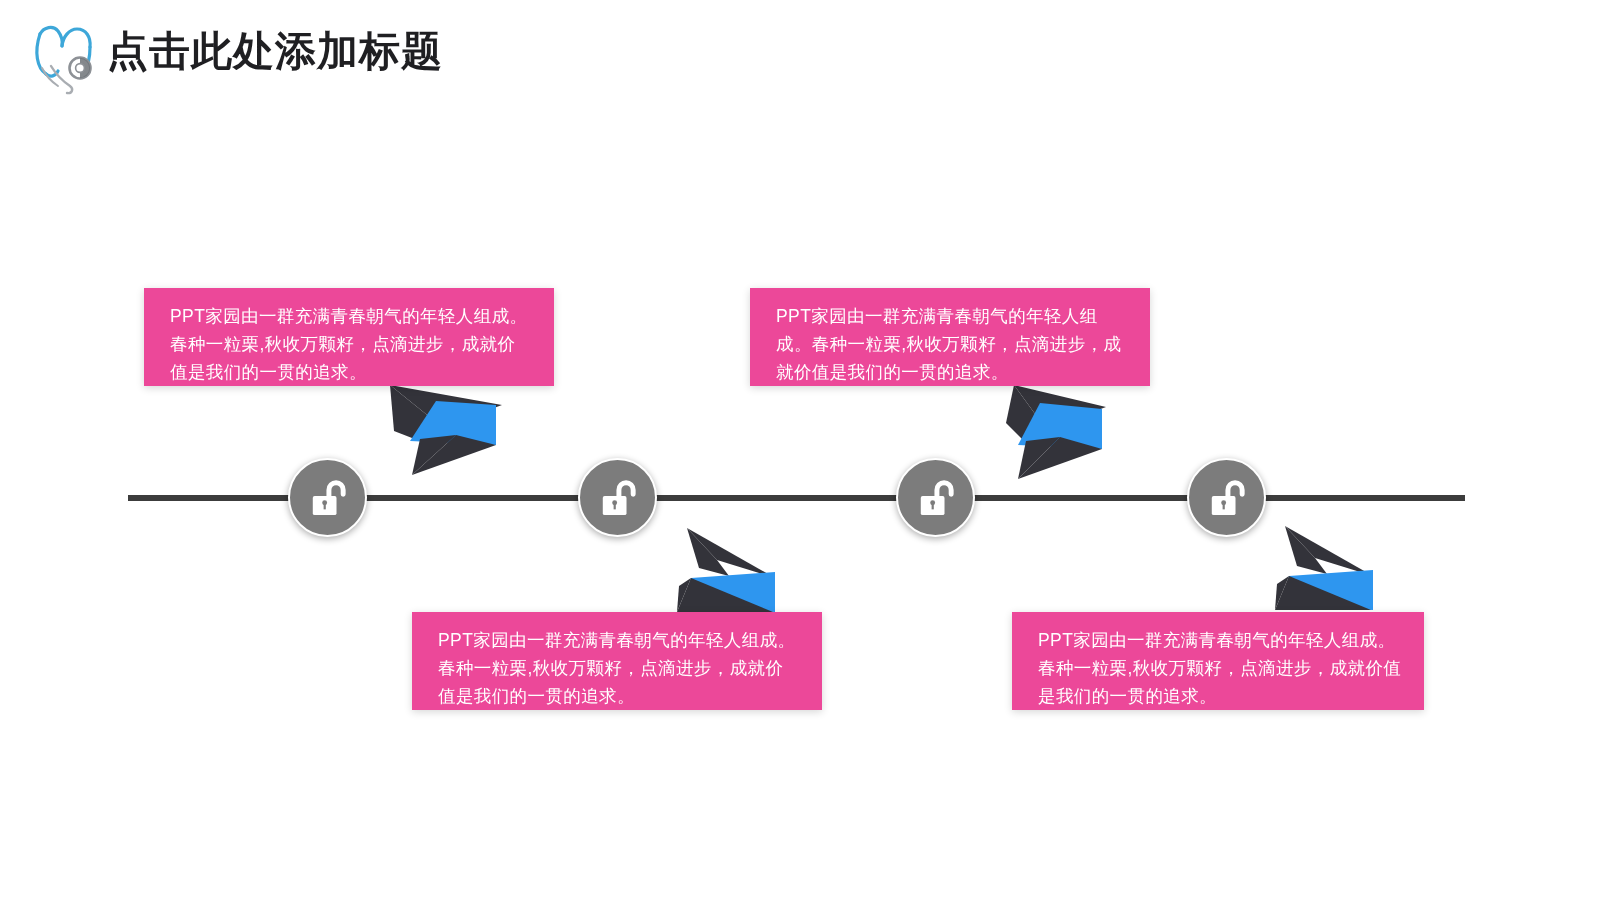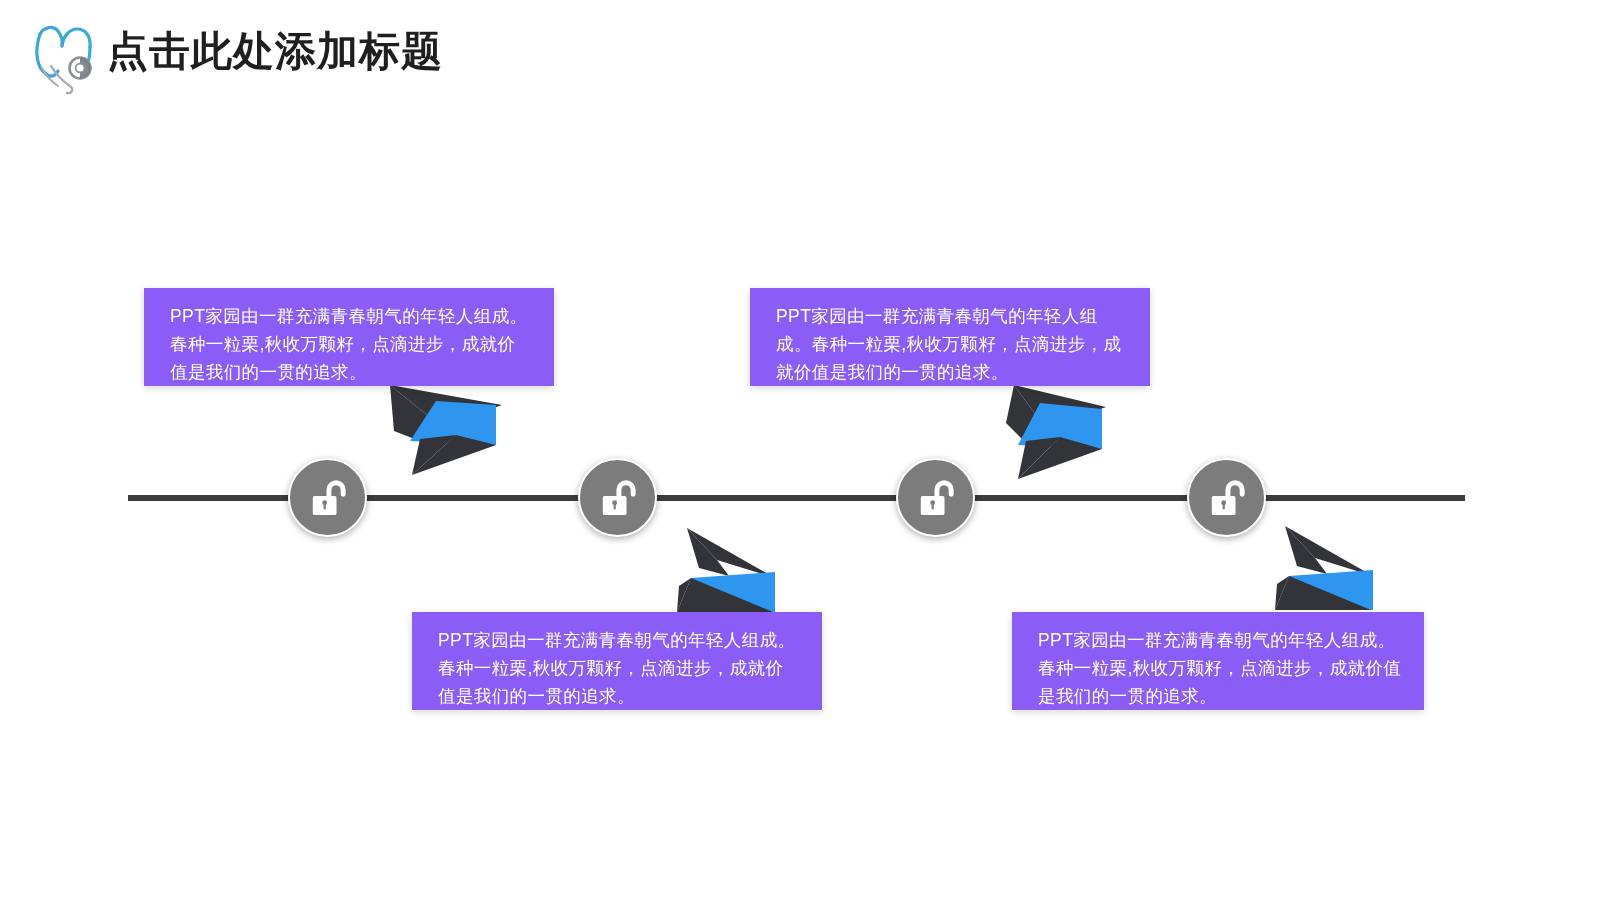--- a/index.html
+++ b/index.html
@@ -75,21 +75,21 @@
     position: absolute;
     left: 0;
     top: 0;
     width: 100%;
     height: 100%;
   }
 
   
   .info-box {
     position: absolute;
-    background: #8b5cf6;
+    background: #ec4899;
     box-shadow: 0 2px 8px rgba(0,0,0,0.16);
     color: #ffffff;
     font-size: 17.5px;
     line-height: 28px;
     letter-spacing: 0.4px;
     padding: 14px 22px 14px 26px;
   }
 
   .info-box .body-text {
     display: block;

